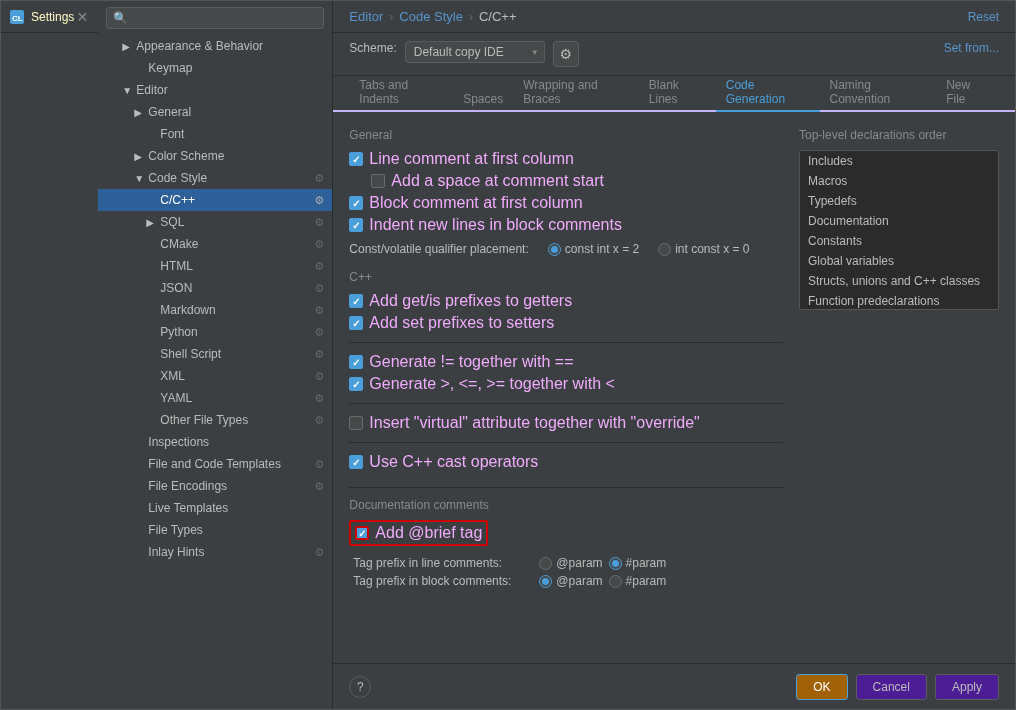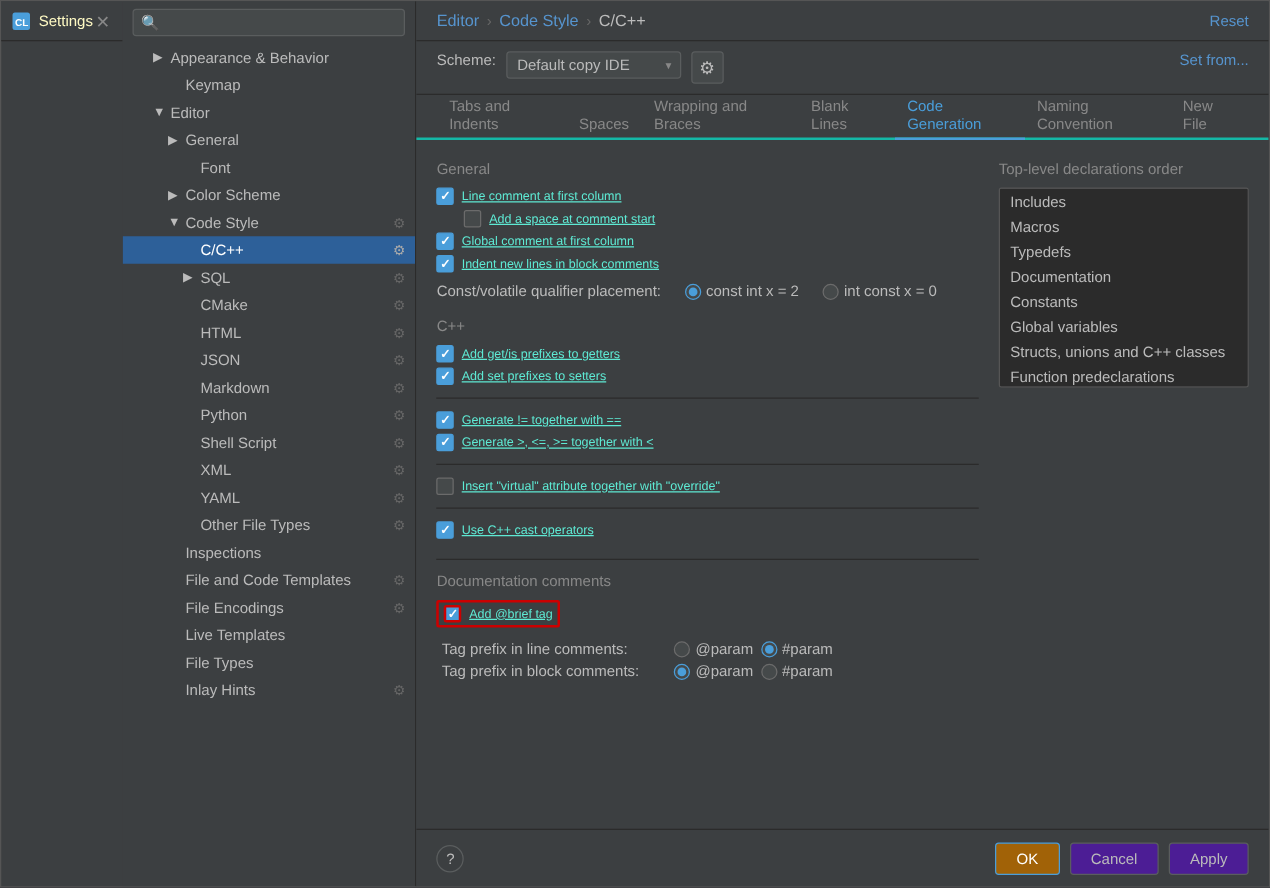--- a/index.html
+++ b/index.html
@@ -194,21 +194,21 @@
     .set-from {
       margin-left: auto;
       color: #5694ce;
       cursor: pointer;
       font-size: 12px;
     }
     .tabs-bar {
       display: flex;
       align-items: flex-end;
       padding: 0 16px;
-      border-bottom: 2px solid #14b8a6;
+      border-bottom: 2px solid #c4b5fd;
       flex-shrink: 0;
       height: 36px;
     }
     .tab {
       padding: 4px 10px;
       cursor: pointer;
       color: #888;
       font-size: 12px;
       border-bottom: 2px solid transparent;
       margin-bottom: -2px;
@@ -263,25 +263,24 @@
     .check-box.checked::after {
       content: '✓';
       color: white;
       font-size: 10px;
       font-weight: bold;
     }
     .check-box.red-border {
       border: 2px solid #cc0000;
     }
     .option-label {
-      color: #5eead4;
-      font-size: 10px;
+      color: #f0abfc;
+      font-size: 16px;
       cursor: pointer;
       user-select: none;
-      text-decoration: underline;
     }
     .radio-option {
       display: flex;
       align-items: center;
       gap: 4px;
       cursor: pointer;
     }
     .radio-btn {
       width: 13px;
       height: 13px;
@@ -605,21 +604,21 @@
           <div class="option-row">
             <div class="check-box checked"></div>
             <span class="option-label">Line comment at first column</span>
           </div>
           <div class="option-row indent">
             <div class="check-box"></div>
             <span class="option-label">Add a space at comment start</span>
           </div>
           <div class="option-row">
             <div class="check-box checked"></div>
-            <span class="option-label">Global comment at first column</span>
+            <span class="option-label">Block comment at first column</span>
           </div>
           <div class="option-row">
             <div class="check-box checked"></div>
             <span class="option-label">Indent new lines in block comments</span>
           </div>
 
           <div class="qualifier-row">
             <span class="qualifier-label">Const/volatile qualifier placement:</span>
             <div class="radio-option">
               <div class="radio-btn selected"></div>

